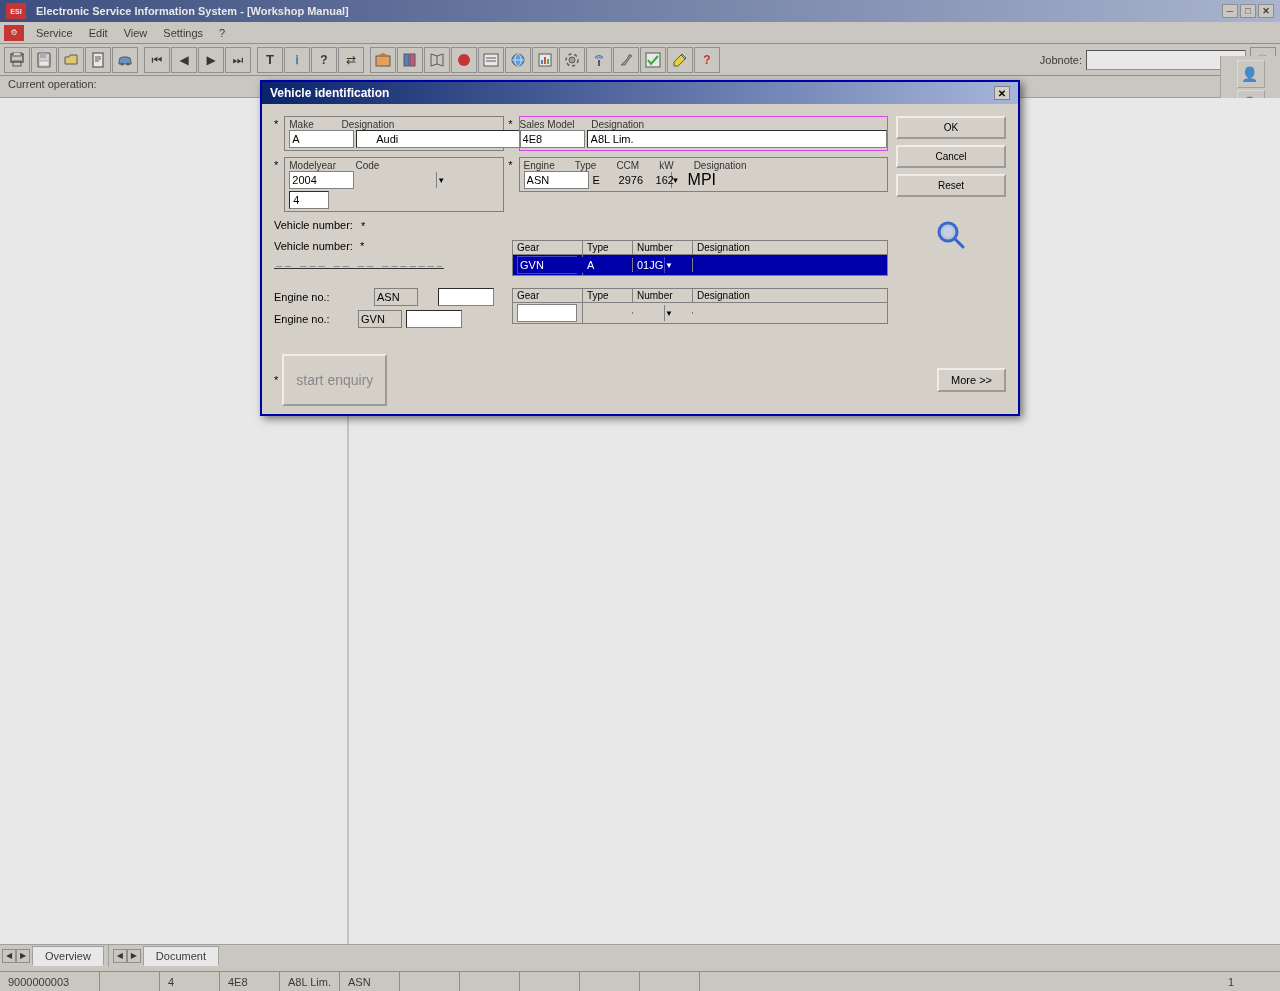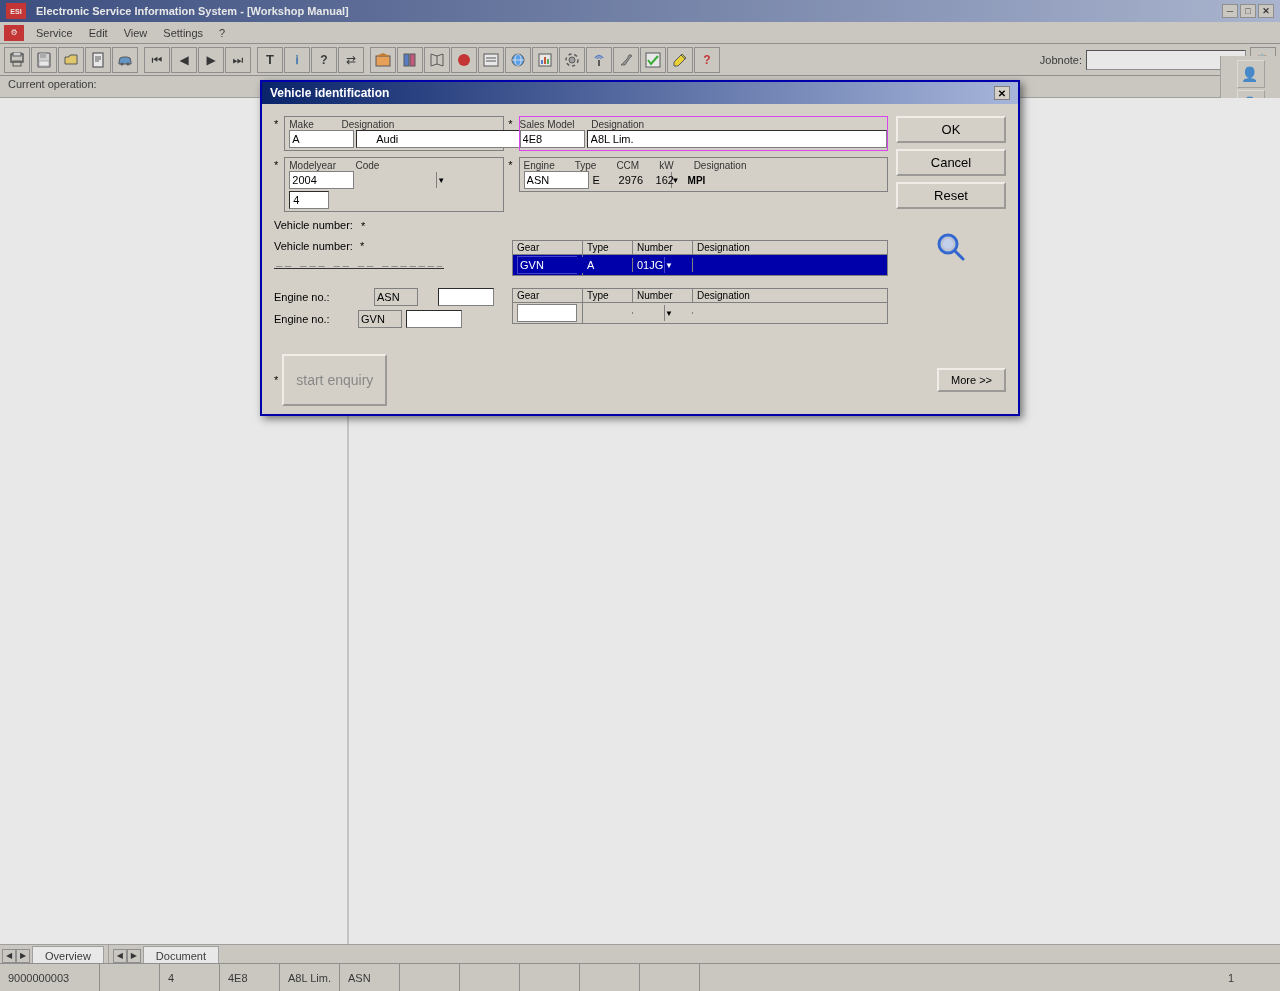--- a/index.html
+++ b/index.html
@@ -131,21 +131,21 @@
     .tab.active {
       background: white;
       border-bottom: 1px solid white;
     }
 
     
     .status-bar-bottom {
       background: #d4d0c8;
       border-top: 1px solid #808080;
       display: flex;
-      height: 28px;
+      height: 20px;
       align-items: center;
       position: absolute;
       bottom: 0; left: 0; right: 0;
     }
     .status-cell {
       padding: 2px 8px;
       border-right: 1px solid #808080;
       height: 100%;
       display: flex; align-items: center;
       font-size: 11px;
@@ -220,21 +220,21 @@
       align-items: flex-start;
       padding-top: 2px;
     }
 
     
     .dialog-btn {
       background: #d4d0c8;
       border: 2px outset #f0ede8;
       padding: 4px 12px;
       cursor: pointer;
-      font-size: 13px;
+      font-size: 10px;
       text-align: center;
       width: 100%;
       margin-bottom: 2px;
     }
 
     
     .start-enquiry-btn {
       background: #d4d0c8;
       border: 2px outset #f0ede8;
       padding: 16px 12px;
@@ -626,21 +626,21 @@
               <span>Designation</span>
             </div>
             <div style="display:flex; align-items:center; gap:2px;">
               <div class="combo-box" style="width:65px;">
                 <input class="combo-input" value="ASN" style="">
                 <div class="combo-arrow">▼</div>
               </div>
               <input type="text" style="width: 24px; height: 18px; border: none; background: transparent; font-size: 11px; padding: 1px 2px;" value="E" readonly="">
               <input type="text" style="width: 35px; height: 18px; border: none; background: transparent; font-size: 11px; padding: 1px 2px;" value="2976" readonly="">
               <input type="text" style="width: 30px; height: 18px; border: none; background: transparent; font-size: 11px; padding: 1px 2px;" value="162" readonly="">
-              <input type="text" style="width: 40px; height: 18px; border: none; background: transparent; font-size: 10px; padding: 1px 2px; font-weight: bold;" value="MPI" readonly="">
+              <input type="text" style="width: 40px; height: 18px; border: none; background: transparent; font-size: 16px; padding: 1px 2px;" value="MPI" readonly="">
             </div>
           </div>
         </div>
 
         <div style="display:flex; align-items:center; margin-bottom:8px; gap:4px;">
           <span style="font-size:11px;">Vehicle number:</span>
           <div class="required-star" style="margin-left:4px;">*</div>
 
         </div>
 

